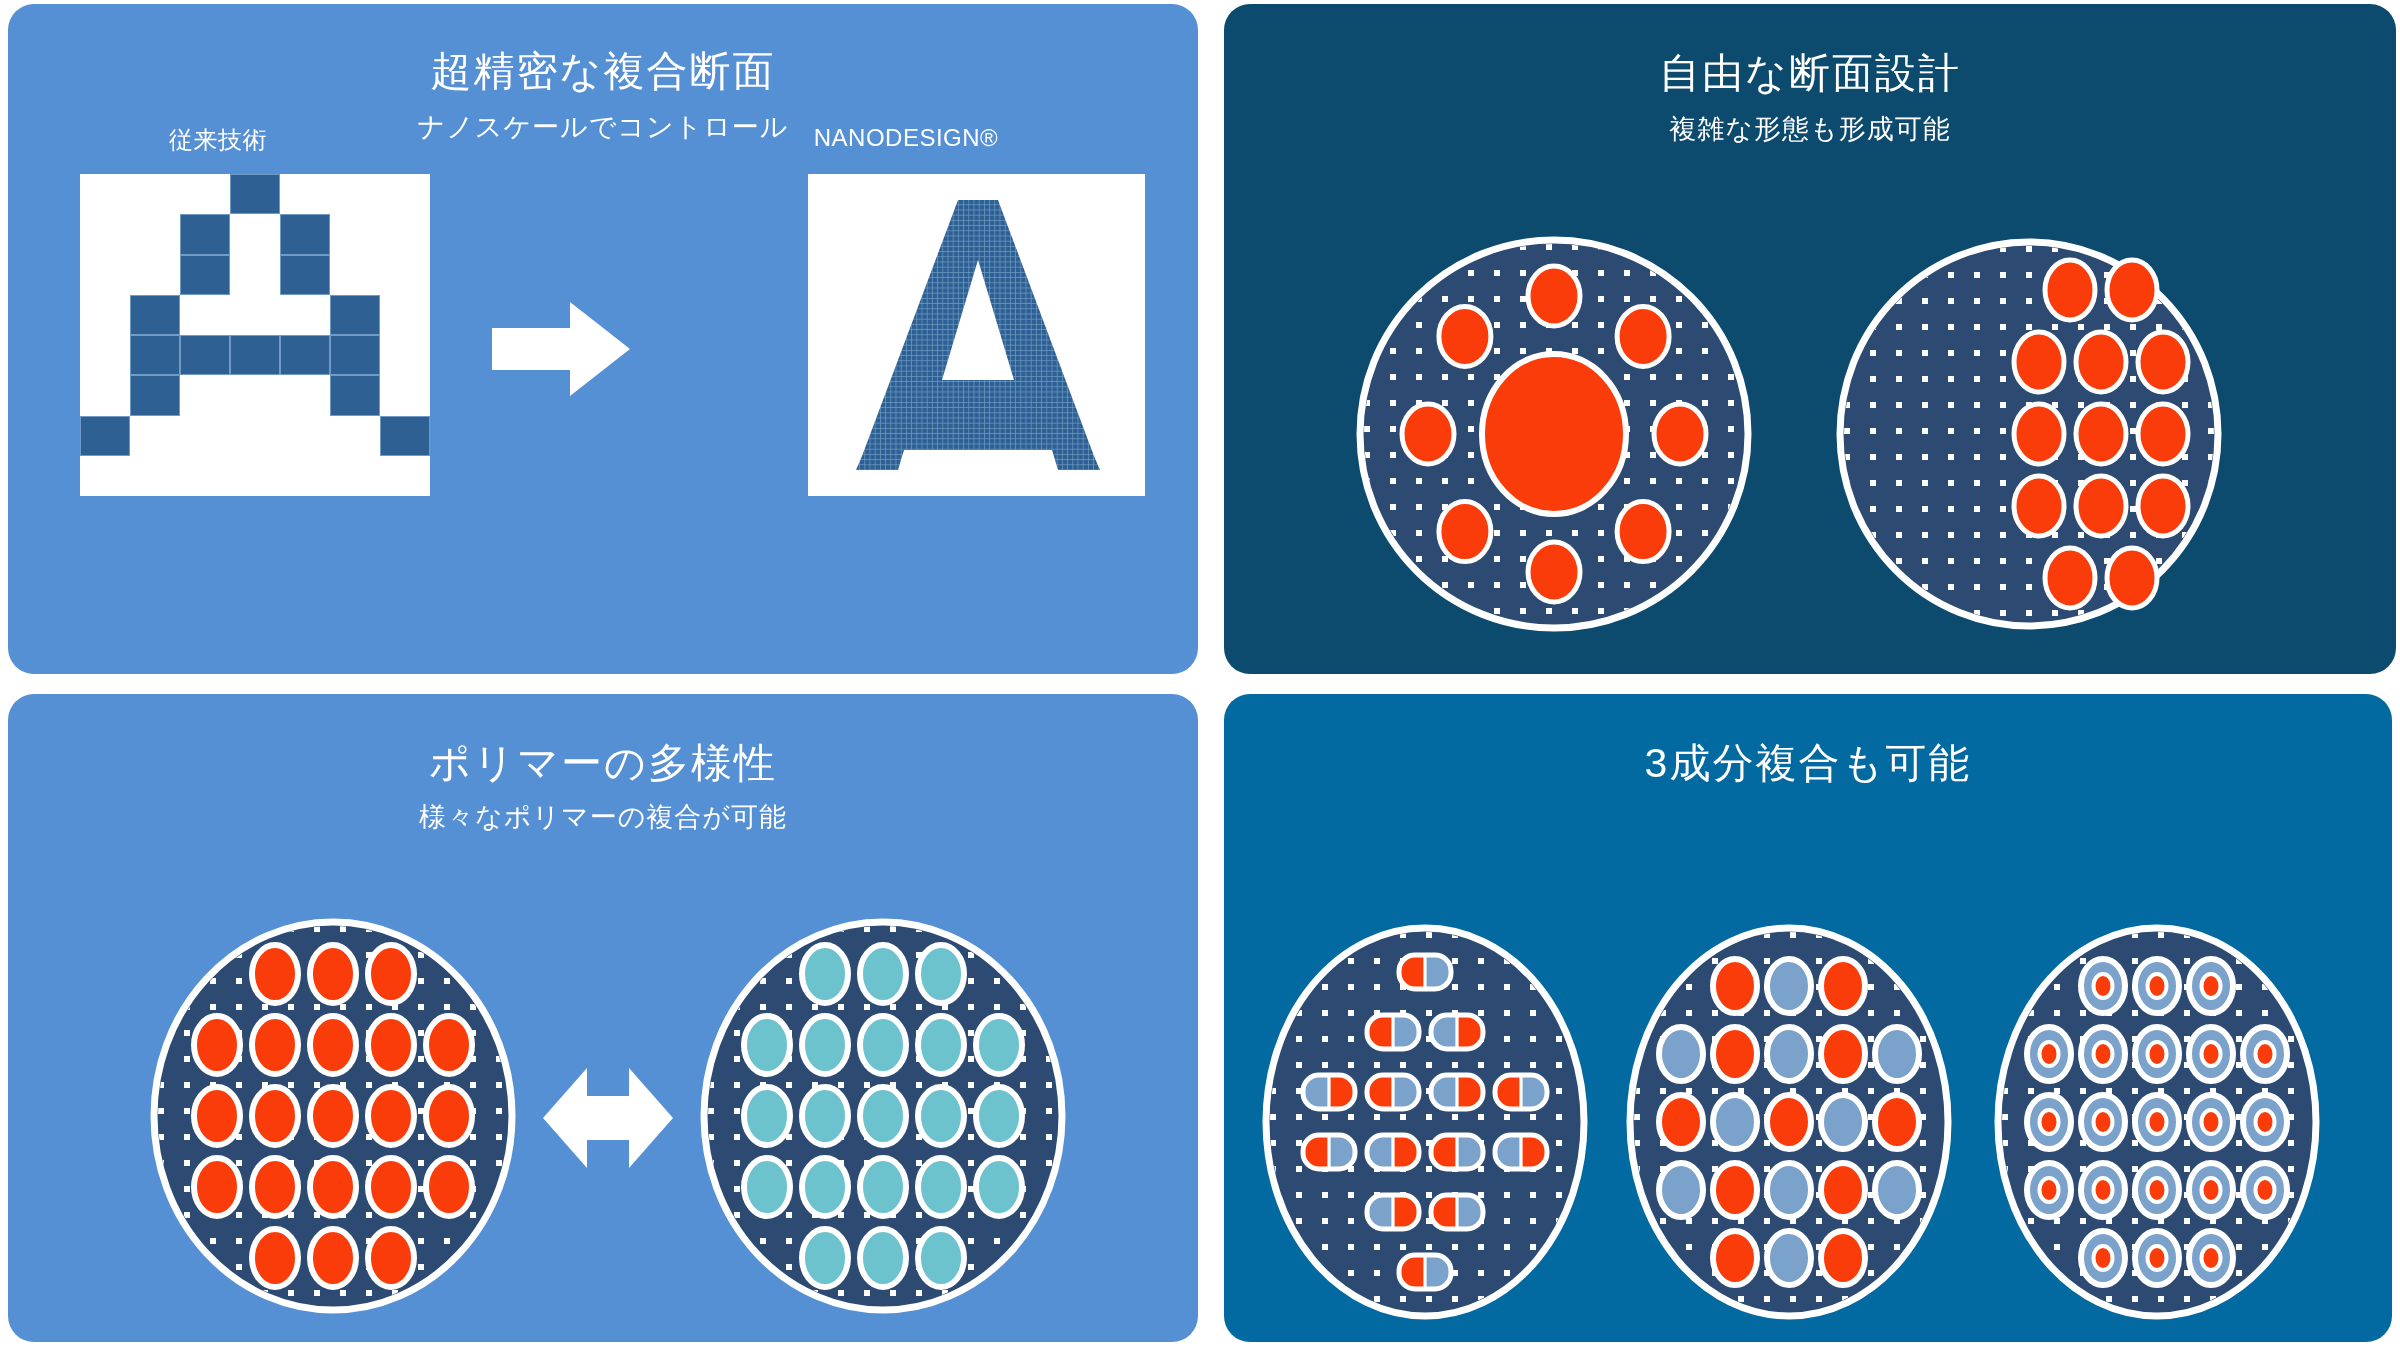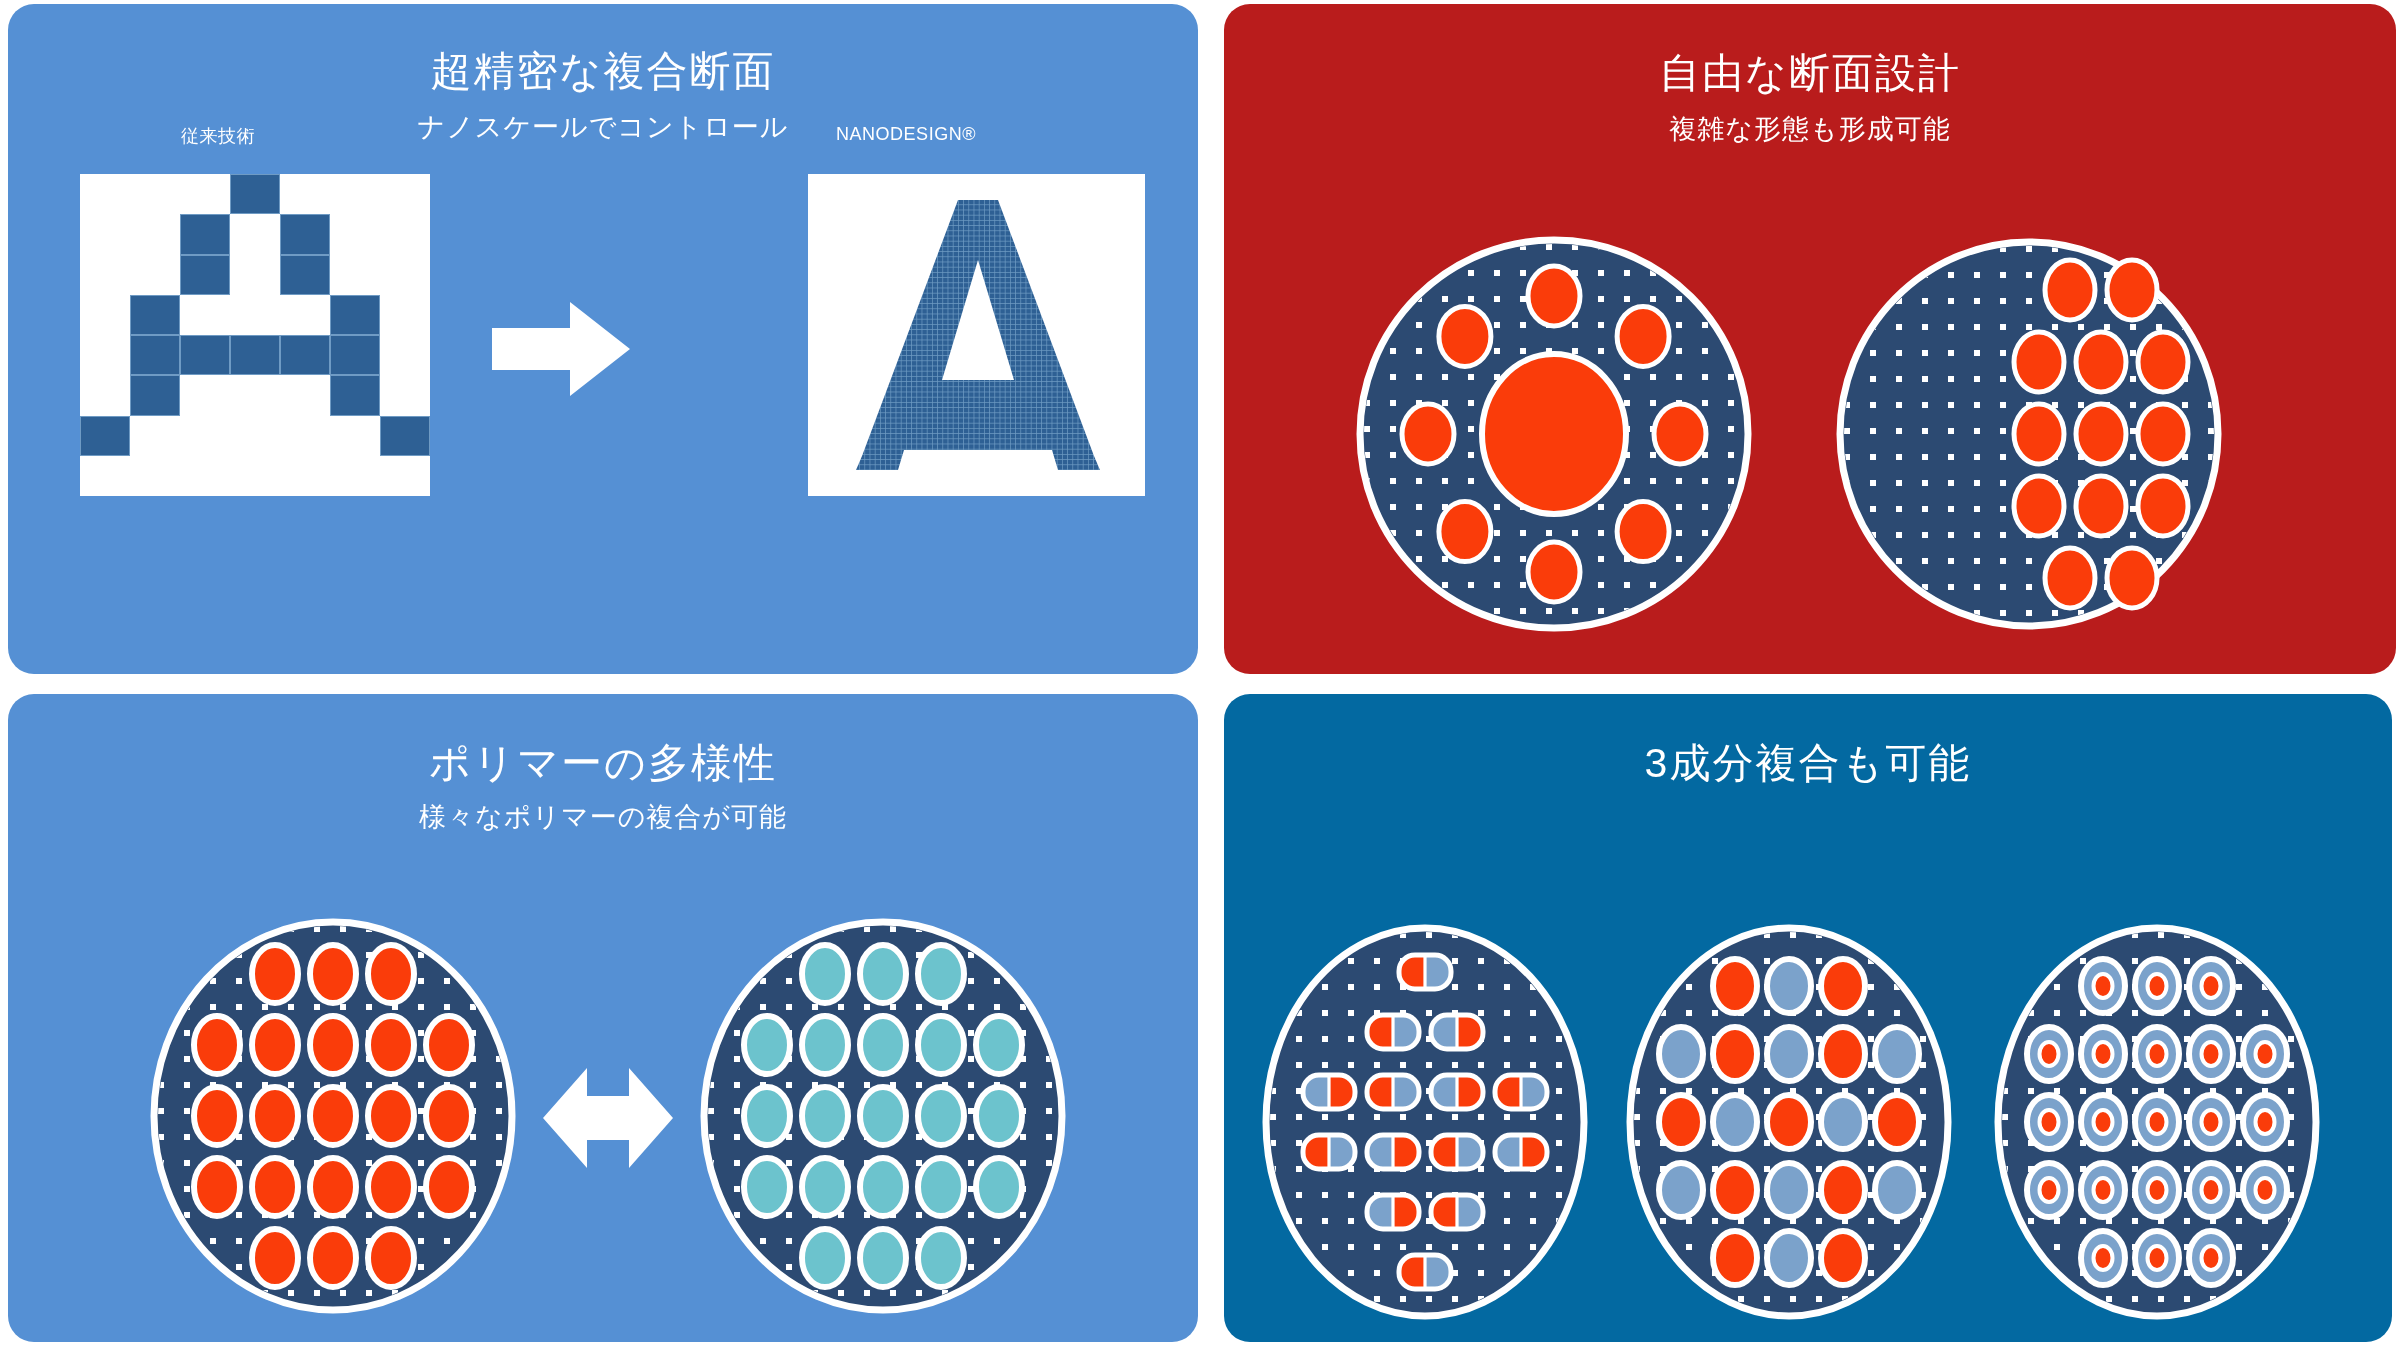--- a/index.html
+++ b/index.html
@@ -13,21 +13,21 @@
     display:grid;
     grid-template-columns:1224px 1176px;
     grid-template-rows:684px 662px;
   }
   .panel{
     position:relative;
     border-radius:26px;
     overflow:hidden;
   }
   .p-tl{grid-column:1;grid-row:1;margin:4px 26px 10px 8px;background:#5590d4;}
-  .p-tr{grid-column:2;grid-row:1;margin:4px 4px 10px 0px;background:#b91c1c;}
+  .p-tr{grid-column:2;grid-row:1;margin:4px 4px 10px 0px;background:#0c4a6e;}
   .p-bl{grid-column:1;grid-row:2;margin:10px 26px 4px 8px;background:#5590d4;}
   .p-br{grid-column:2;grid-row:2;margin:10px 8px 4px 0px;background:#0369a1;}
 
   .p-title{
     position:absolute;left:0;right:0;top:10px;
     text-align:center;color:#ffffff;
     font-size:41px;letter-spacing:2px;font-weight:400;
   }
   .p-sub{
     position:absolute;left:0;right:0;top:80px;
@@ -39,21 +39,21 @@
   .p-tr .p-title{top:8px;}
   .p-tr .p-sub{top:80px;}
   .p-bl .p-title{top:8px;}
   .p-bl .p-sub{top:78px;}
   .p-br .p-title{top:8px;}
   .p-br .p-sub{top:78px;}
 
   
   .tl-stage{position:absolute;left:0;top:120px;right:0;bottom:0;}
   .cap{
-    position:absolute;color:#ffffff;font-size:18px;text-align:center;
+    position:absolute;color:#ffffff;font-size:24px;text-align:center;
     letter-spacing:.5px;
   }
   .cap-old{left:60px;top:0px;width:300px;}
   .cap-new{left:708px;top:0px;width:380px;}
 
   .framebox{
     position:absolute;background:#ffffff;
   }
   .frame-old{left:72px;top:50px;width:350px;height:322px;}
   .frame-new{left:800px;top:50px;width:337px;height:322px;}

